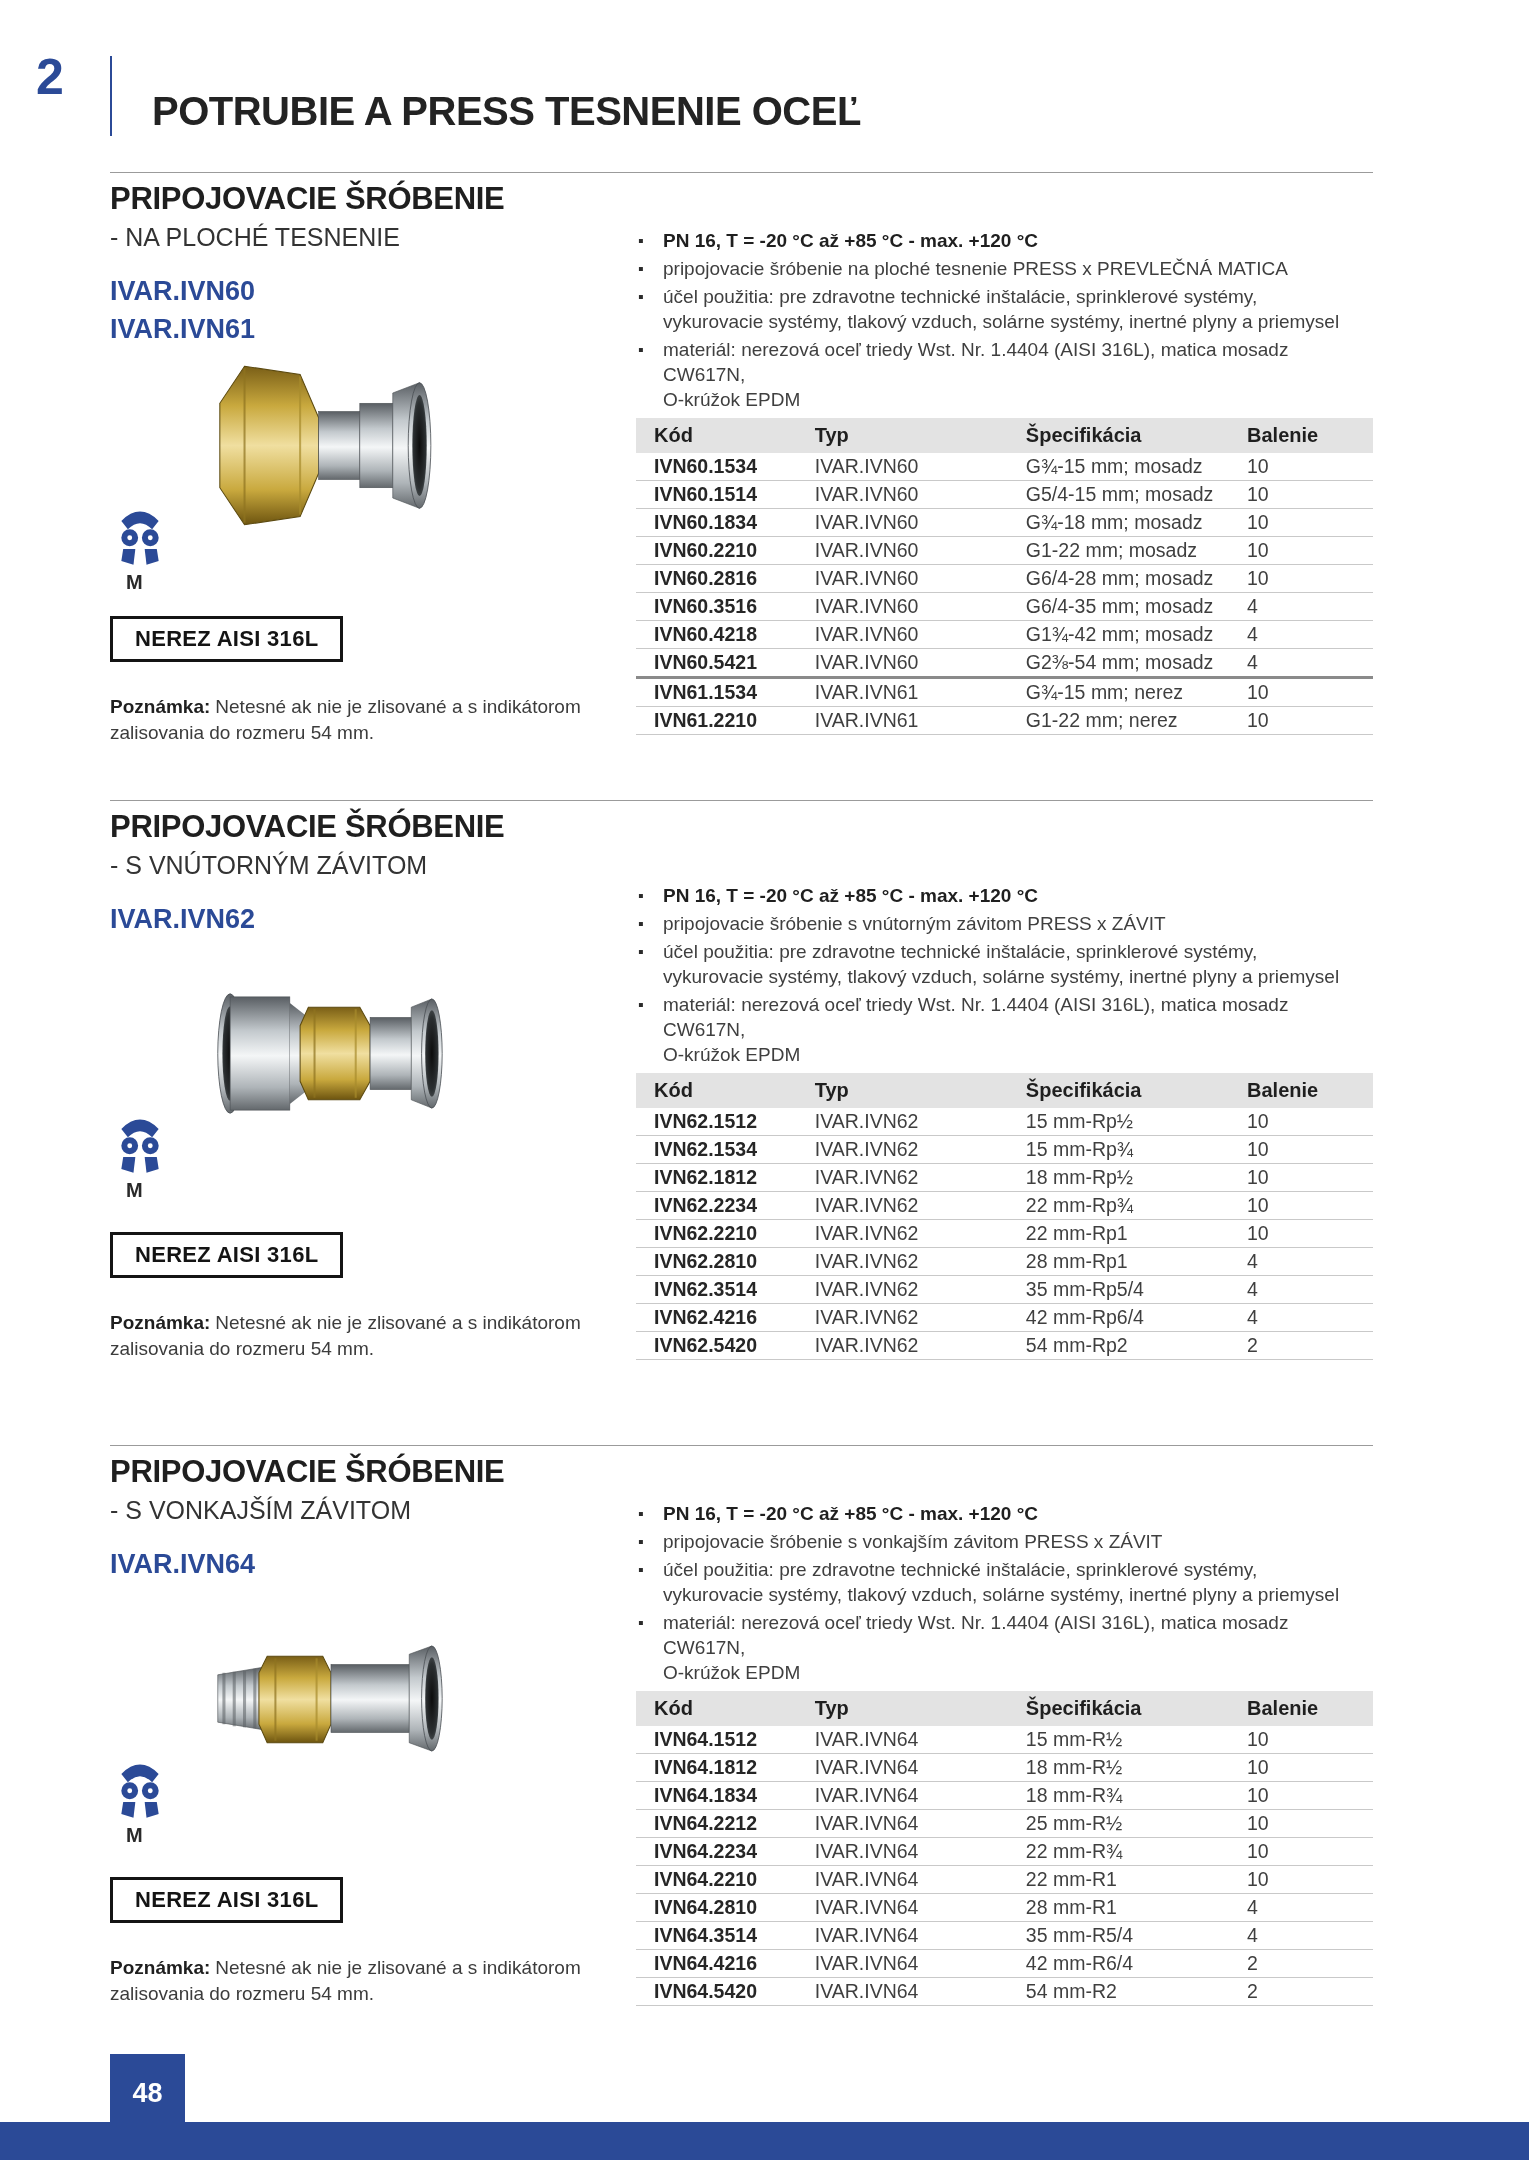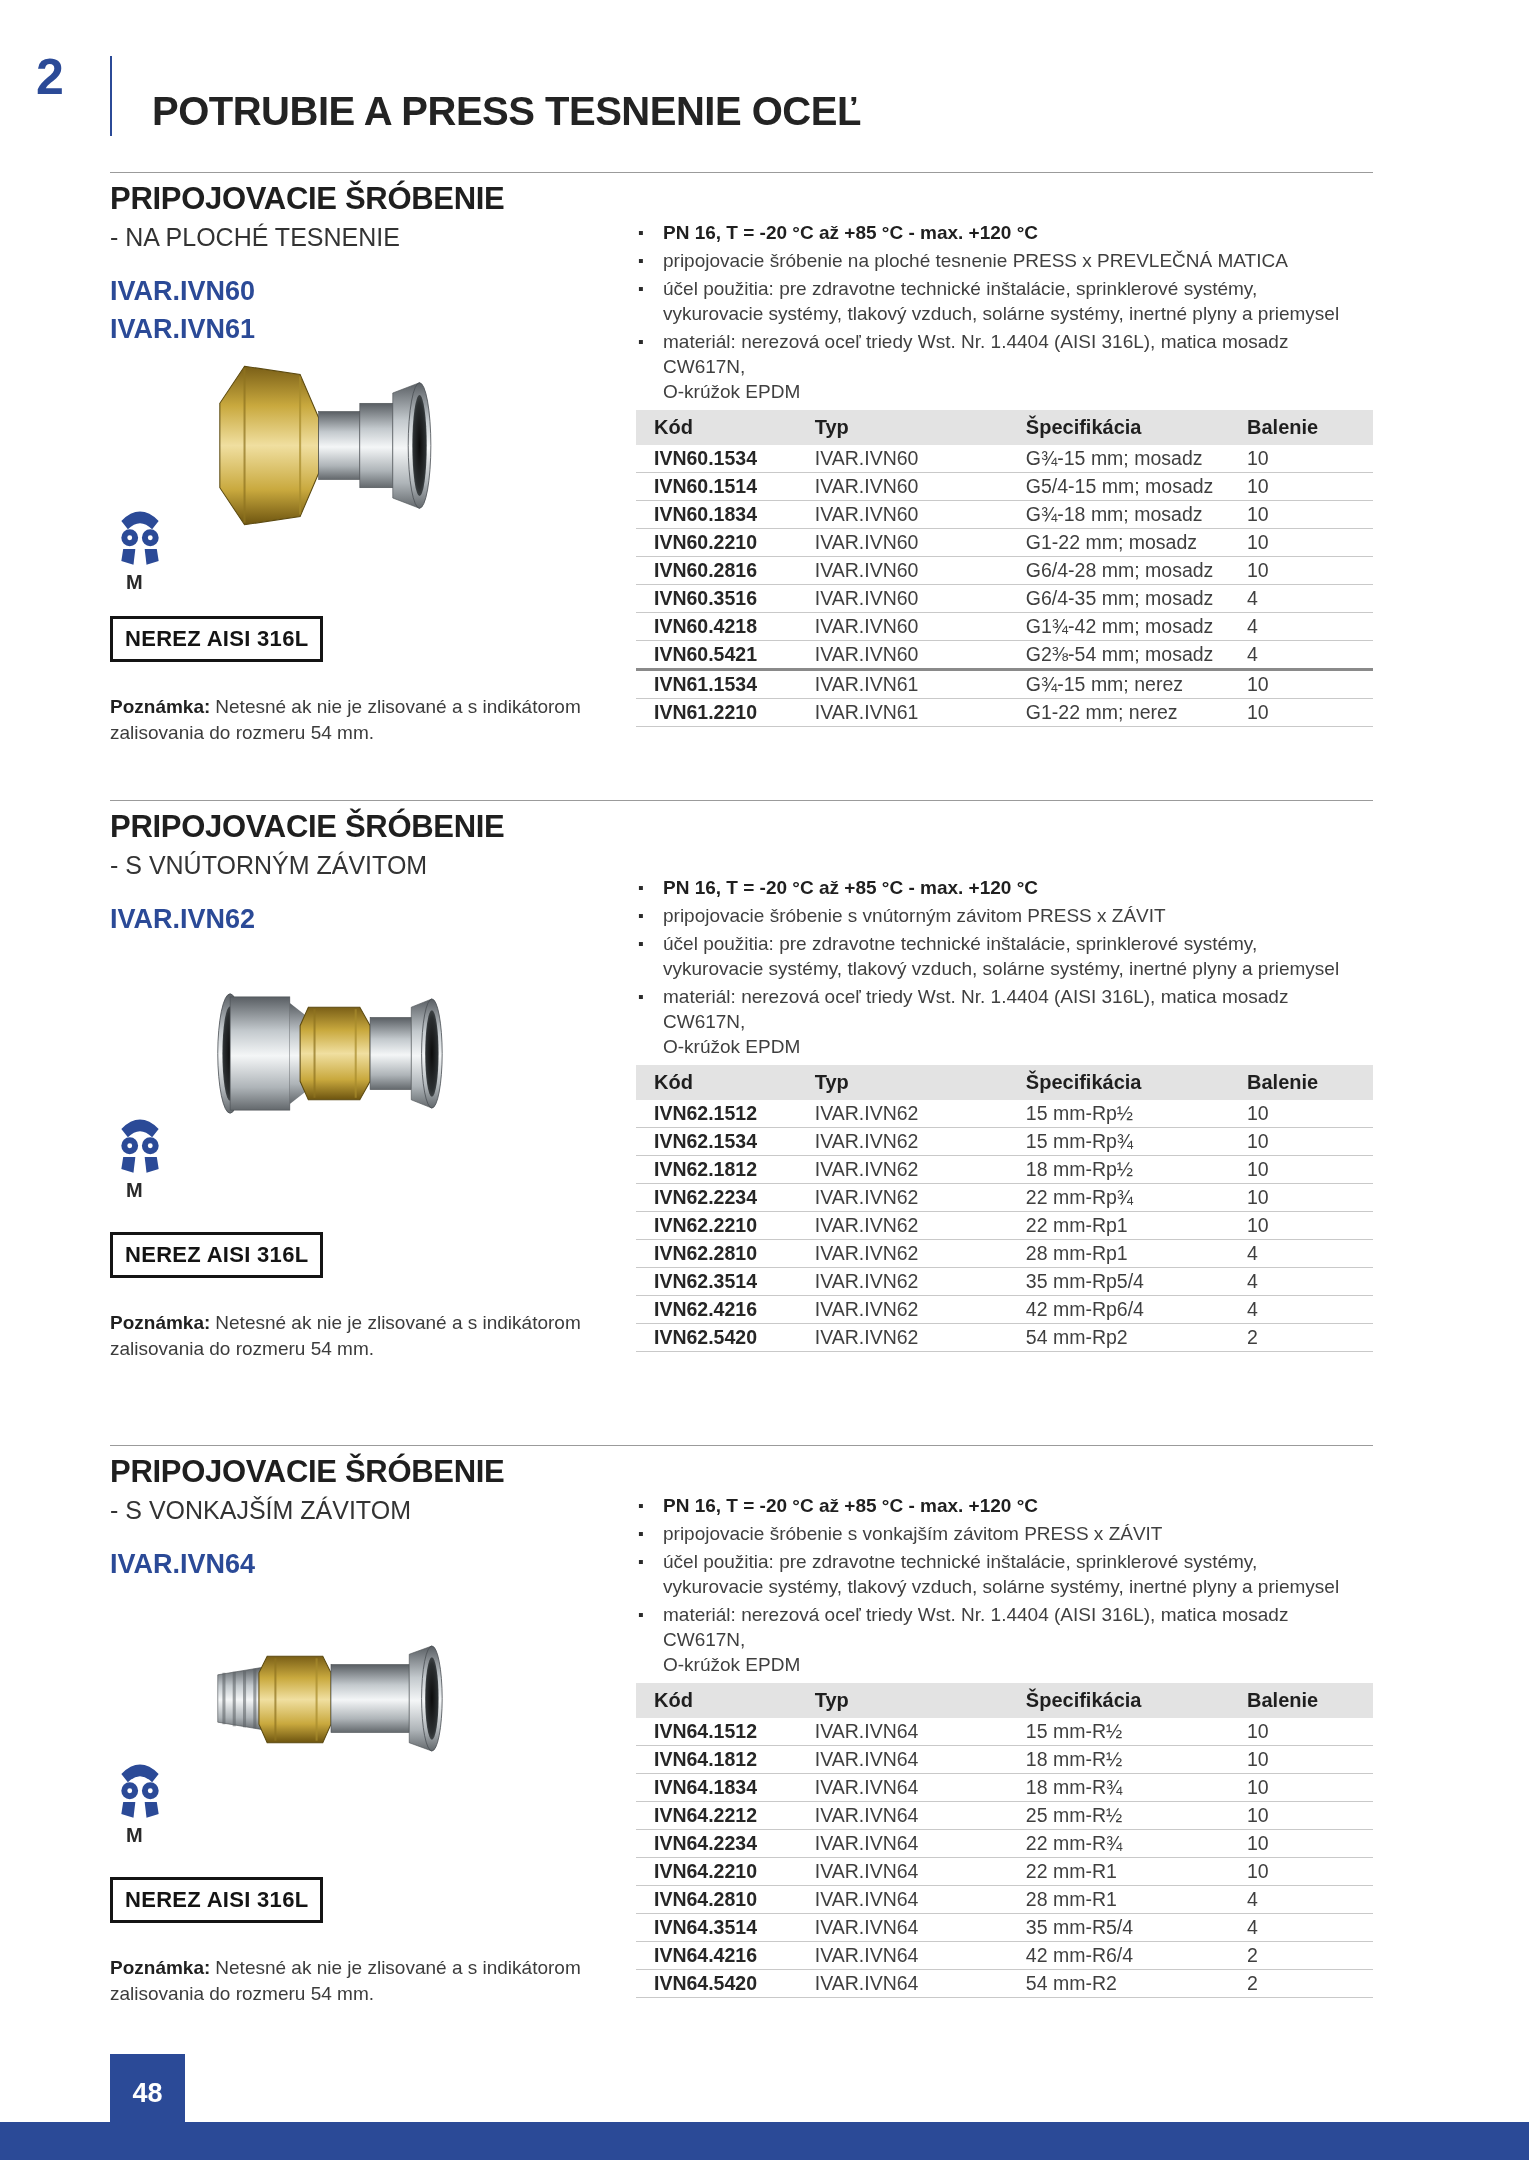--- a/index.html
+++ b/index.html
@@ -26,31 +26,31 @@
   .section-subtitle{margin-top:5px;font-size:25px;font-weight:400;color:#333333;line-height:30px;}
   .product-codes{margin-top:20px;}
   .product-codes .code{font-size:27px;font-weight:700;color:#2b4a97;line-height:38px;}
 
   .media{position:relative;height:258px;margin-top:2px;}
   .s2 .media,.s3 .media{margin-top:20px;}
   .photo{position:absolute;left:96px;top:8px;}
   .tool{position:absolute;left:2px;top:152px;width:64px;}
   .m-label{margin:1px 0 0 14px;font-size:20px;font-weight:700;color:#2a2a2a;}
 
-  .badge{display:inline-block;margin-top:8px;border:3px solid #141414;padding:7px 12px;
+  .badge{display:inline-block;margin-top:8px;border:3px solid #141414;padding:7px 22px;
          font-size:22px;font-weight:700;color:#141414;letter-spacing:0.3px;}
   .s2 .badge,.s3 .badge{margin-top:16px;}
   .note{margin:32px 0 0 0;width:472px;font-size:19px;line-height:26px;color:#3c3c3c;}
   .note strong{color:#1f1f1f;margin-right:5px;}
 
   
   .bullets{list-style:none;margin:0;padding:0;}
   .bullet{position:relative;padding-left:27px;margin-bottom:3px;font-size:19px;line-height:25px;color:#3f3f3f;}
   .bullet::before{content:"▪";position:absolute;left:2px;top:0;font-size:16px;color:#2a2a2a;}
-  .bullet.bold{font-weight:700;color:#1f1f1f;}
+  .bullet.bold{font-weight:700;color:#1f1f1f;margin-top:8px;}
   .bullet-text{white-space:pre-line;}
 
   
   .spec-table{border-collapse:collapse;width:737px;margin-top:6px;table-layout:fixed;}
   .spec-table th{background:#e3e3e3;text-align:left;font-size:20px;font-weight:700;color:#1f1f1f;
                  padding:6px 0 6px 18px;}
   .spec-table td{font-size:19.5px;color:#3f3f3f;padding:4px 0 4px 18px;line-height:19px;
                  border-bottom:1.5px solid #c9c9c9;}
   .spec-table td.cell-code{font-weight:700;color:#262626;}
   .spec-table tr.group-end td{border-bottom:3px solid #8a8a8a;}

